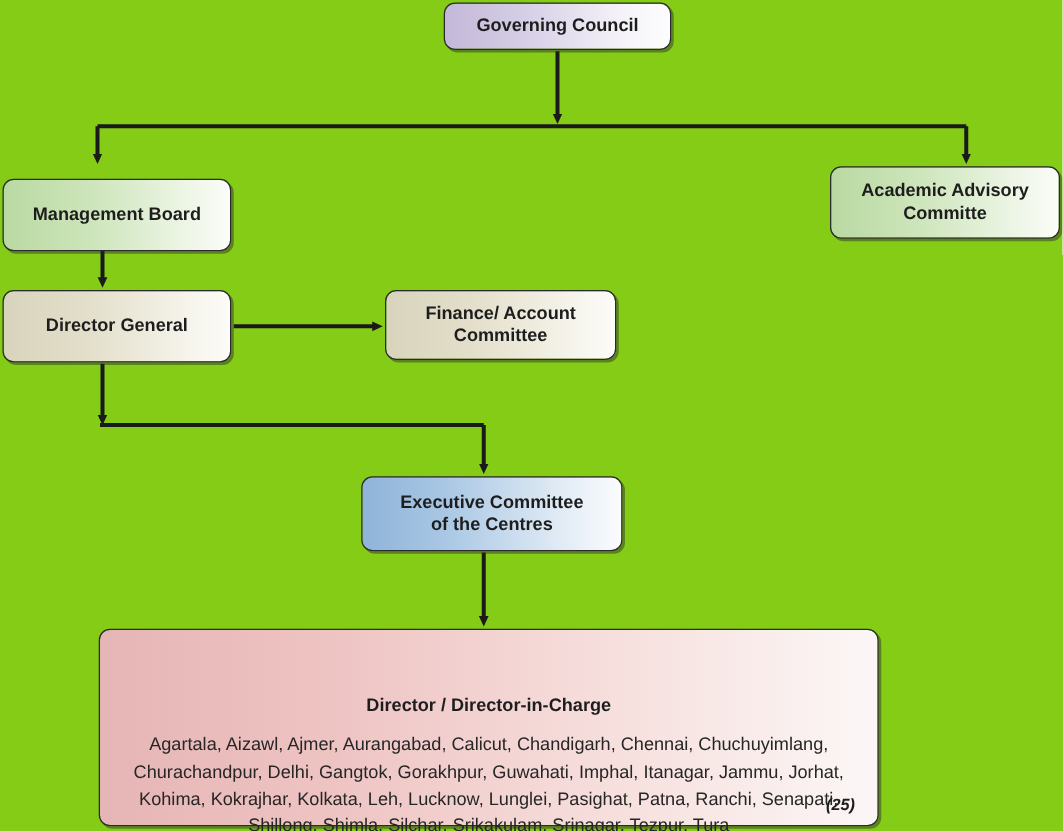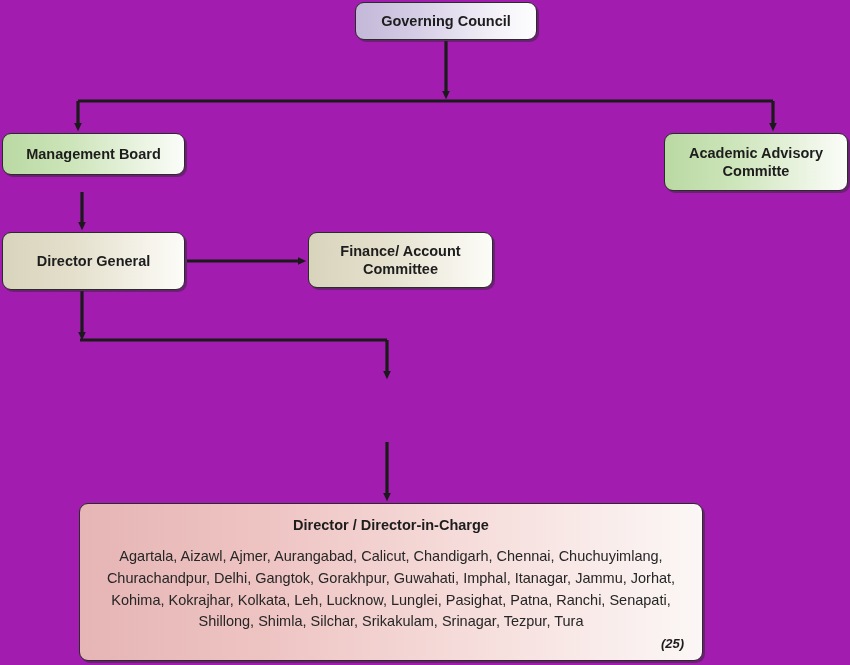--- a/index.html
+++ b/index.html
@@ -8,21 +8,21 @@
     background: #ffffff;
   }
   body {
     font-family: "Liberation Sans", sans-serif;
   }
   #chart {
     position: relative;
     width: 850px;
     height: 665px;
     overflow: hidden;
-    background: #a21caf;
+    background: #84cc16;
   }
   #connectors {
     position: absolute;
     left: 0;
     top: 0;
     width: 850px;
     height: 665px;
     pointer-events: none;
   }
   .node {
@@ -46,21 +46,21 @@
     white-space: pre-line;
     padding: 0 8px;
   }
 
   
   .n-governing {
     left: 355px; top: 2px; width: 182px; height: 38px;
     background: linear-gradient(to right, #c3b8d8 0%, #d6cee6 35%, #f4f2f8 78%, #fdfdfe 100%);
   }
   .n-management {
-    left: 2px; top: 133px; width: 183px; height: 42px;
+    left: 2px; top: 143px; width: 183px; height: 58px;
     background: linear-gradient(to right, #b9d9a2 0%, #cde5ba 38%, #edf5e5 80%, #fbfdf9 100%);
   }
   .n-academic {
     left: 664px; top: 133px; width: 184px; height: 58px;
     background: linear-gradient(to right, #b9d9a2 0%, #cde5ba 38%, #edf5e5 80%, #fbfdf9 100%);
   }
   .n-dg {
     left: 2px; top: 232px; width: 183px; height: 58px;
     background: linear-gradient(to right, #d8d4bc 0%, #e3dfcb 38%, #f5f3ea 80%, #fcfcf8 100%);
   }
@@ -76,20 +76,21 @@
     left: 79px; top: 503px; width: 624px; height: 158px;
     background: linear-gradient(to right, #e6b5b5 0%, #eec4c3 30%, #f7e2e0 70%, #fbf7f6 100%);
     justify-content: flex-start;
     padding-top: 12px;
   }
   .n-directors .dir-title {
     font-weight: bold;
     font-size: 14.5px;
     color: #1d1d1d;
     margin-bottom: 12px;
+    margin-top: 40px;
   }
   .n-directors .dir-list {
     font-weight: normal;
     font-size: 14.5px;
     color: #262626;
     line-height: 1.5;
     max-width: 580px;
   }
   .n-directors .dir-count {
     position: absolute;
@@ -149,20 +150,24 @@
 
   <div class="node n-dg">
     <span class="node-label">Director General</span>
   </div>
 
   <div class="node n-finance">
     <span class="node-label">Finance/ Account
 Committee</span>
   </div>
 
+  <div class="node n-exec">
+    <span class="node-label">Executive Committee
+of the Centres</span>
+  </div>
 
   <div class="node n-directors">
     <div class="dir-title">Director / Director-in-Charge</div>
     <div class="dir-list">Agartala, Aizawl, Ajmer, Aurangabad, Calicut, Chandigarh, Chennai, Chuchuyimlang, Churachandpur, Delhi, Gangtok, Gorakhpur, Guwahati, Imphal, Itanagar, Jammu, Jorhat, Kohima, Kokrajhar, Kolkata, Leh, Lucknow, Lunglei, Pasighat, Patna, Ranchi, Senapati, Shillong, Shimla, Silchar, Srikakulam, Srinagar, Tezpur, Tura</div>
     <div class="dir-count">(25)</div>
   </div>
 
 </div>
 
 </body></html>

